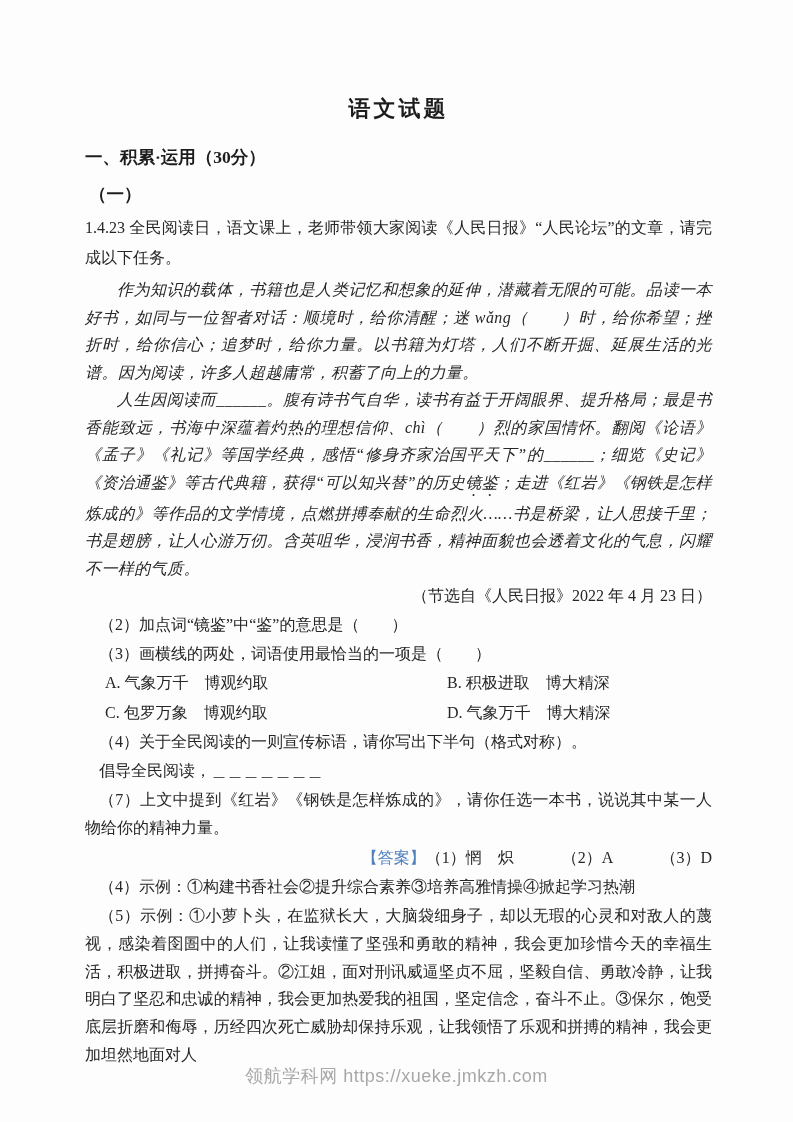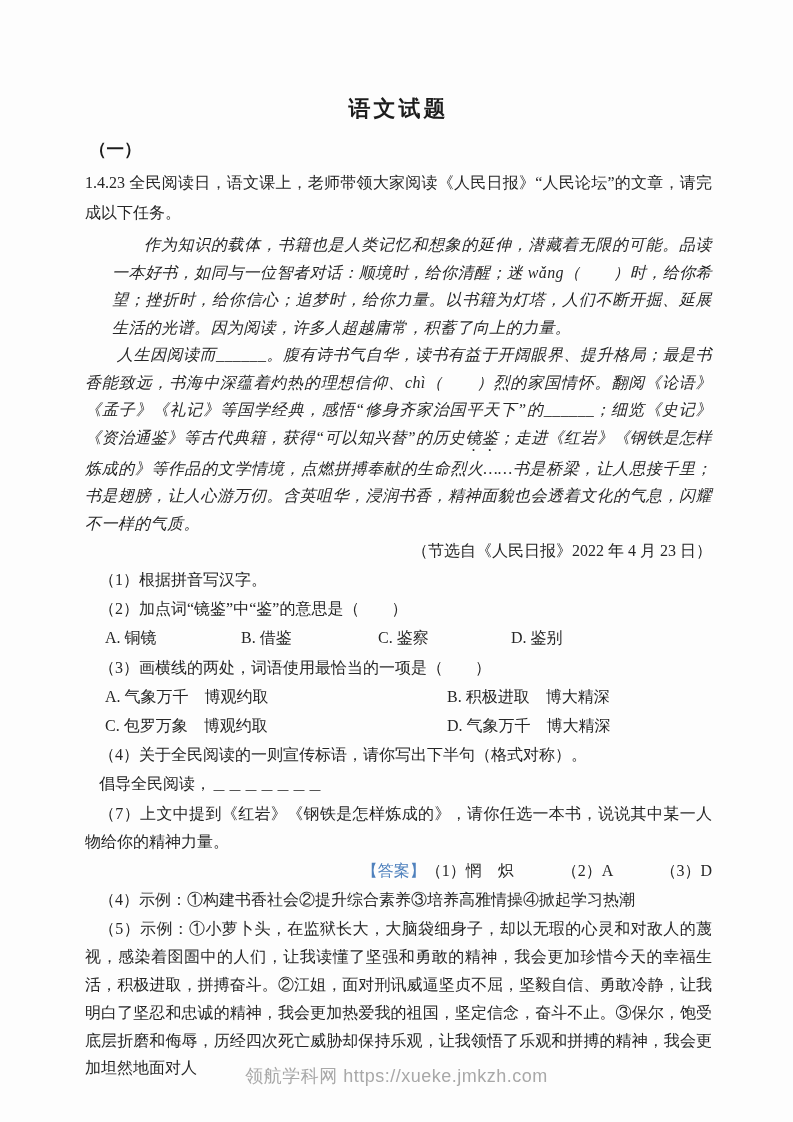--- a/index.html
+++ b/index.html
@@ -46,21 +46,21 @@
   }
   .passage {
     margin: 0;
     font-size: 16px;
     line-height: 27.5px;
     text-align: justify;
     font-style: italic;            
     letter-spacing: 0.4px;
   }
   .passage.indent { text-indent: 2em; }
-  .passage.first { margin-top: 3px; margin-left: 27px; }
+  .passage.first { margin-top: 3px; }
   .em-dots {
     -webkit-text-emphasis: filled dot;
     text-emphasis: filled dot;
     -webkit-text-emphasis-position: under right;
     text-emphasis-position: under right;
     font-family: Liberation Serif, serif;
   }
   .source-line {
     margin: 0;
     font-size: 16px;
@@ -114,41 +114,35 @@
     letter-spacing: 0.5px;
   }
 </style>
 </head>
 <body>
 
 <div class="page">
 
   <h1 class="doc-title">语文试题</h1>
 
+  <div class="sec-heading">一、积累·运用（30分）</div>
 
   <div class="sub-heading">（一）</div>
 
   <p class="intro">1.4.23 全民阅读日，语文课上，老师带领大家阅读《人民日报》“人民论坛”的文章，请完成以下任务。</p>
 
   <p class="passage indent first">作为知识的载体，书籍也是人类记忆和想象的延伸，潜藏着无限的可能。品读一本好书，如同与一位智者对话：顺境时，给你清醒；迷 wǎng（　　）时，给你希望；挫折时，给你信心；追梦时，给你力量。以书籍为灯塔，人们不断开掘、延展生活的光谱。因为阅读，许多人超越庸常，积蓄了向上的力量。</p>
 
   <p class="passage indent"><span>人生因阅读而______。腹有诗书气自华，读书有益于开阔眼界、提升格局；最是书香能致远，书海中深蕴着灼热的理想信仰、chì（　　）烈的家国情怀。翻阅《论语》《孟子》《礼记》等国学经典，感悟“修身齐家治国平天下”的______；细览《史记》《资治通鉴》等古代典籍，获得“可以知兴替”的历史</span><span class="em-dots">镜鉴</span><span>；走进《红岩》《钢铁是怎样炼成的》等作品的文学情境，点燃拼搏奉献的生命烈火……书是桥梁，让人思接千里；书是翅膀，让人心游万仞。含英咀华，浸润书香，精神面貌也会透着文化的气息，闪耀不一样的气质。</span></p>
 
   <p class="source-line">（节选自《人民日报》2022 年 4 月 23 日）</p>
 
-  <p class="q">（1）根据拼音写汉字。</p>
 
   <p class="q">（2）加点词“镜鉴”中“鉴”的意思是（　　）</p>
 
-  <div class="opts4">
-    <span>A. 铜镜</span>
-    <span>B. 借鉴</span>
-    <span>C. 鉴察</span>
-    <span>D. 鉴别</span>
-  </div>
 
   <p class="q">（3）画横线的两处，词语使用最恰当的一项是（　　）</p>
 
   <div class="opts2">
     <span>A. 气象万千　博观约取</span>
     <span>B. 积极进取　博大精深</span>
   </div>
 
   <div class="opts2">
     <span>C. 包罗万象　博观约取</span>

